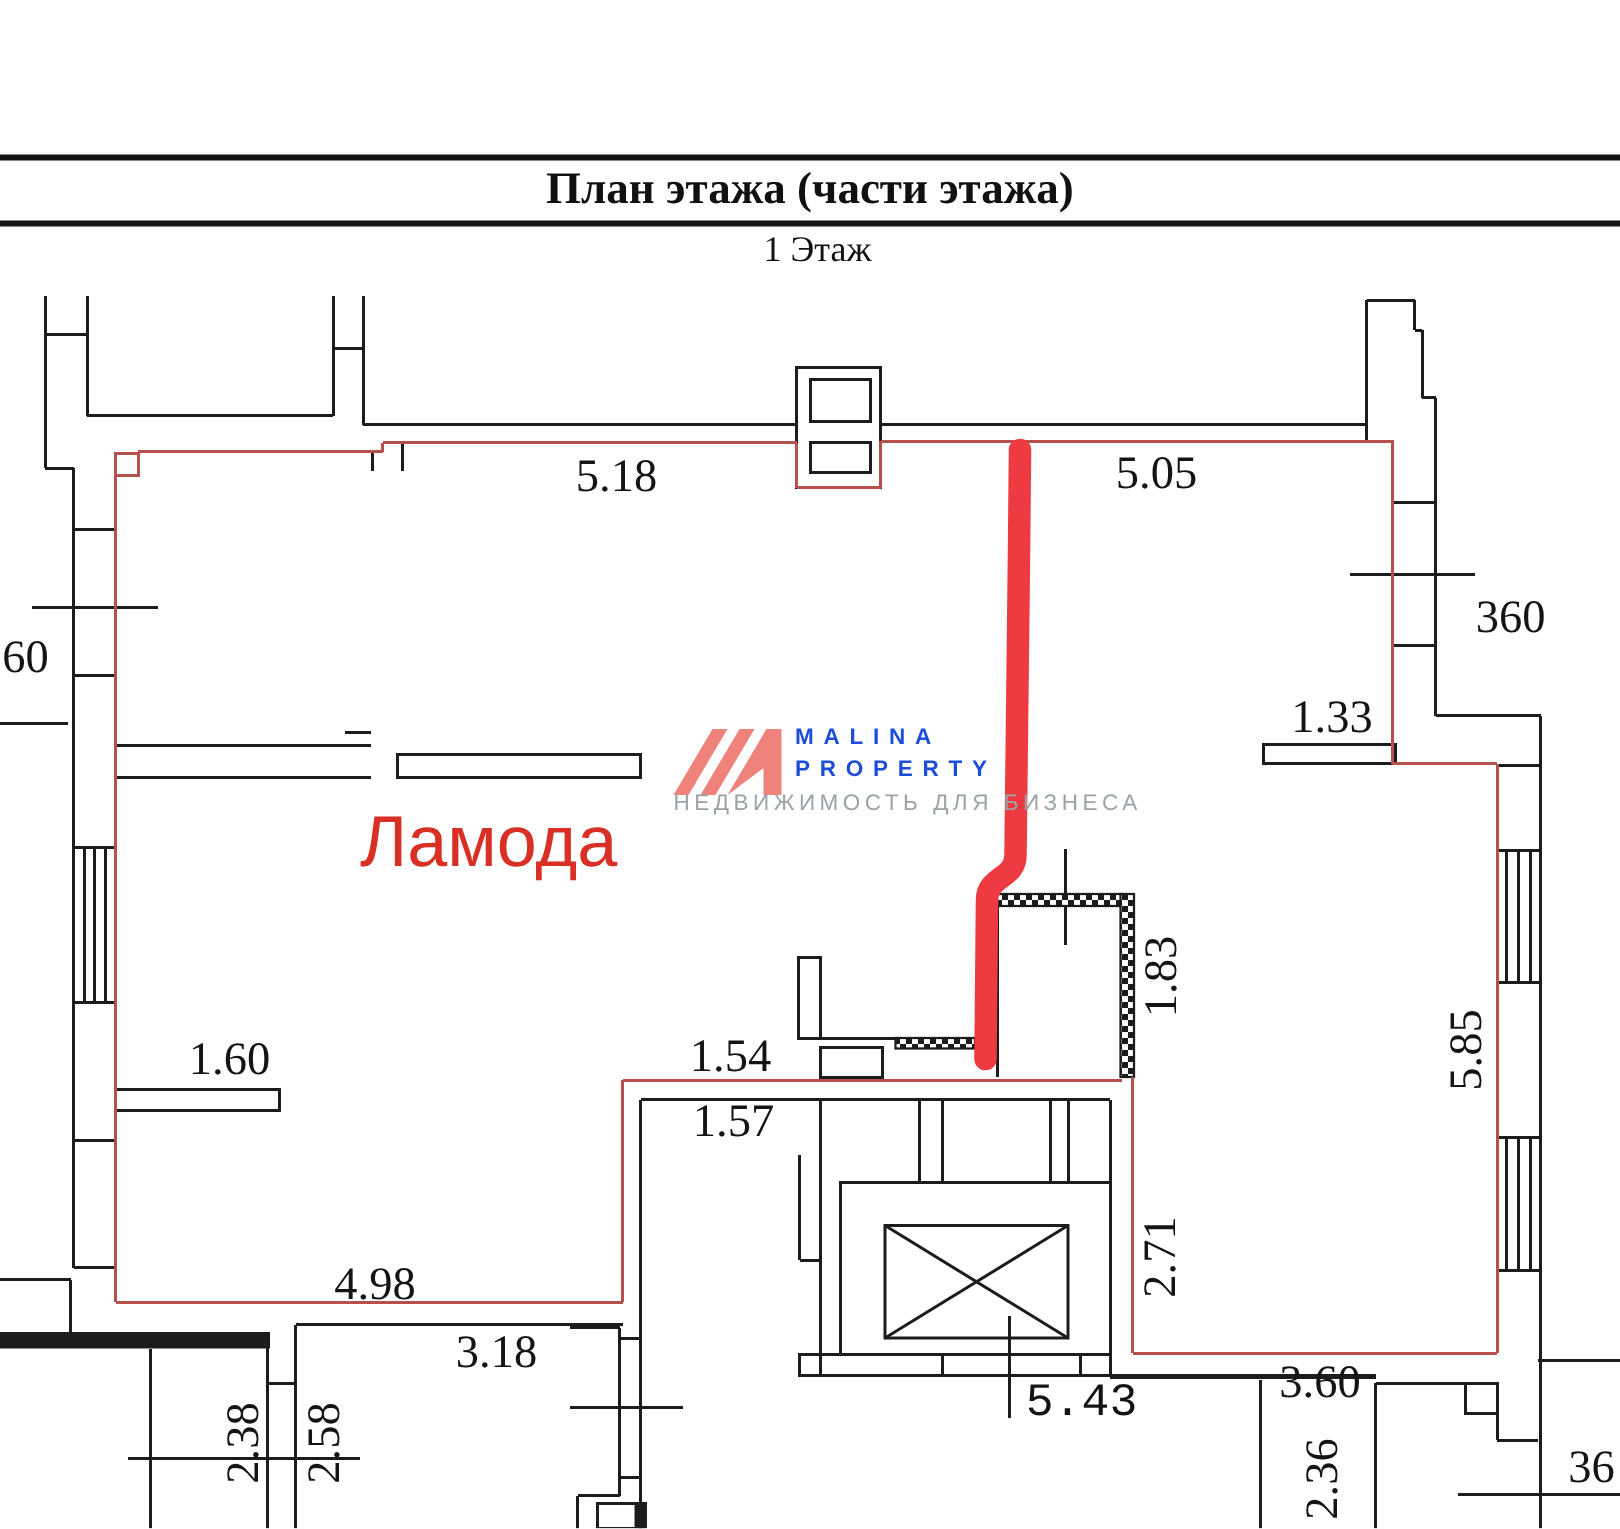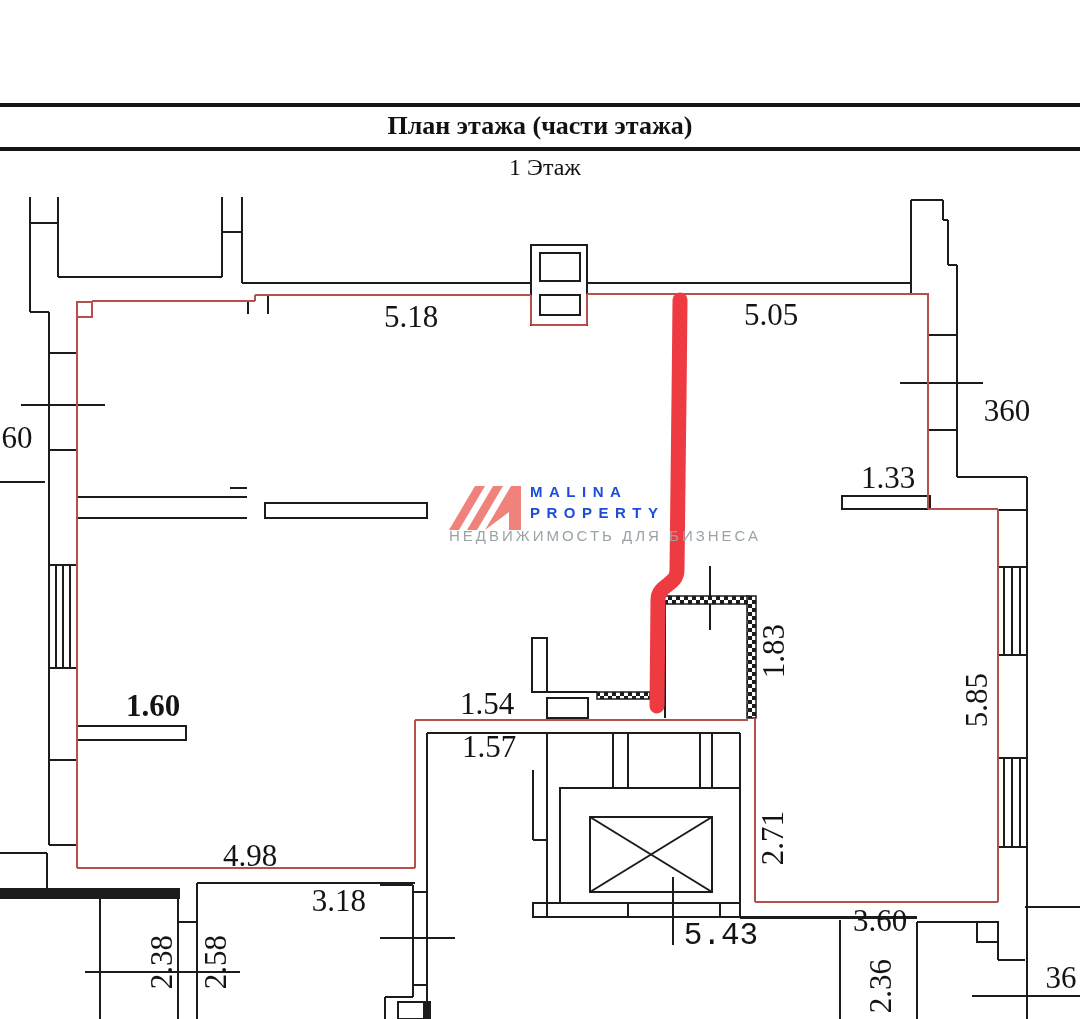--- a/index.html
+++ b/index.html
@@ -2,31 +2,31 @@
 <html><head>
 <meta charset="utf-8">
 <style>
   html,body{margin:0;padding:0;background:#fff;}
   #stage{position:relative;width:1080px;height:1019px;background:#ffffff;overflow:hidden;
          font-family:"Liberation Serif",serif;}
   #plan-svg{position:absolute;left:0;top:0;}
   .rule{position:absolute;left:0;width:1080px;height:4px;background:#141414;}
   #rule1{top:103px;} #rule2{top:147px;}
   .title{position:absolute;left:0;width:1080px;text-align:center;top:107px;height:38px;
-         line-height:38px;font-weight:bold;font-size:26px;color:#111;}
+         line-height:38px;font-weight:bold;font-size:30px;color:#111;}
   .floor{position:absolute;left:0;width:1090px;text-align:center;top:151px;height:32px;
          line-height:32px;font-size:24px;color:#111;}
   .dim{position:absolute;font-size:31px;color:#141414;text-align:center;white-space:nowrap;}
   .dim.v{width:90px;height:36px;line-height:36px;transform:rotate(-90deg);}
   .dim.h{width:100px;height:36px;line-height:36px;}
   #d395{left:361px;top:299px;} #d505{left:721px;top:297px;}
   #d360{left:957px;top:393px;} #d133{left:838px;top:460px;}
-  #d160{left:103px;top:688px;font-weight:bold;} #d154{left:437px;top:686px;}
+  #d160{left:103px;top:688px;} #d154{left:437px;top:686px;}
   #d157{left:439px;top:729px;} #d498{left:200px;top:838px;}
-  #d318{left:266px;top:883px;text-align:right;} #d360b{left:830px;top:863px;margin-top:40px;}
+  #d318{left:281px;top:883px;} #d360b{left:830px;top:863px;margin-top:40px;}
   #d543{left:671px;top:918px;font-family:Liberation Mono, monospace;} #d36{left:1027px;top:960px;width:68px;}
   #d60{left:-16px;top:420px;width:66px;}
   #d183{left:729px;top:633px;} #d585{left:932px;top:682px;}
   #d271{left:728px;top:820px;} #d238{left:117px;top:944px;}
   #d258{left:171px;top:944px;} #d236{left:836px;top:968px;}
   .room-label{position:absolute;font-family:"Liberation Sans",sans-serif;color:#d93025;
               white-space:nowrap;}
   #lamoda{left:240px;top:534px;font-size:48px;}
   #club{left:696px;top:524px;font-size:46px;}
   .wm{position:absolute;font-family:"Liberation Sans",sans-serif;color:#1d4ed8;white-space:nowrap;}
@@ -225,20 +225,21 @@
   <div class="dim h" id="d498">4.98</div>
   <div class="dim h" id="d318">3.18</div>
   <div class="dim h" id="d360b">3.60</div>
   <div class="dim h" id="d543">5.43</div>
   <div class="dim v" id="d238">2.38</div>
   <div class="dim v" id="d258">2.58</div>
   <div class="dim v" id="d236">2.36</div>
   <div class="dim h" id="d36">36</div>
   <div class="dim h" id="d60">60</div>
 
+  <div class="room-label" id="lamoda">Ламода</div>
 
   <svg id="wm-logo" width="84" height="50" viewBox="0 0 84 50">
     <g fill="#ef827b">
       <path d="M2,50 L28,6 L38,6 L12,50 Z"></path>
       <path d="M20,50 L46,6 L56,6 L30,50 Z"></path>
       <path d="M38,50 L64,6 L74,6 L74,50 L62,50 L62,32 Z"></path>
     </g>
   </svg>
   <div class="wm" id="wm1">MALINA</div>
   <div class="wm" id="wm2">PROPERTY</div>

